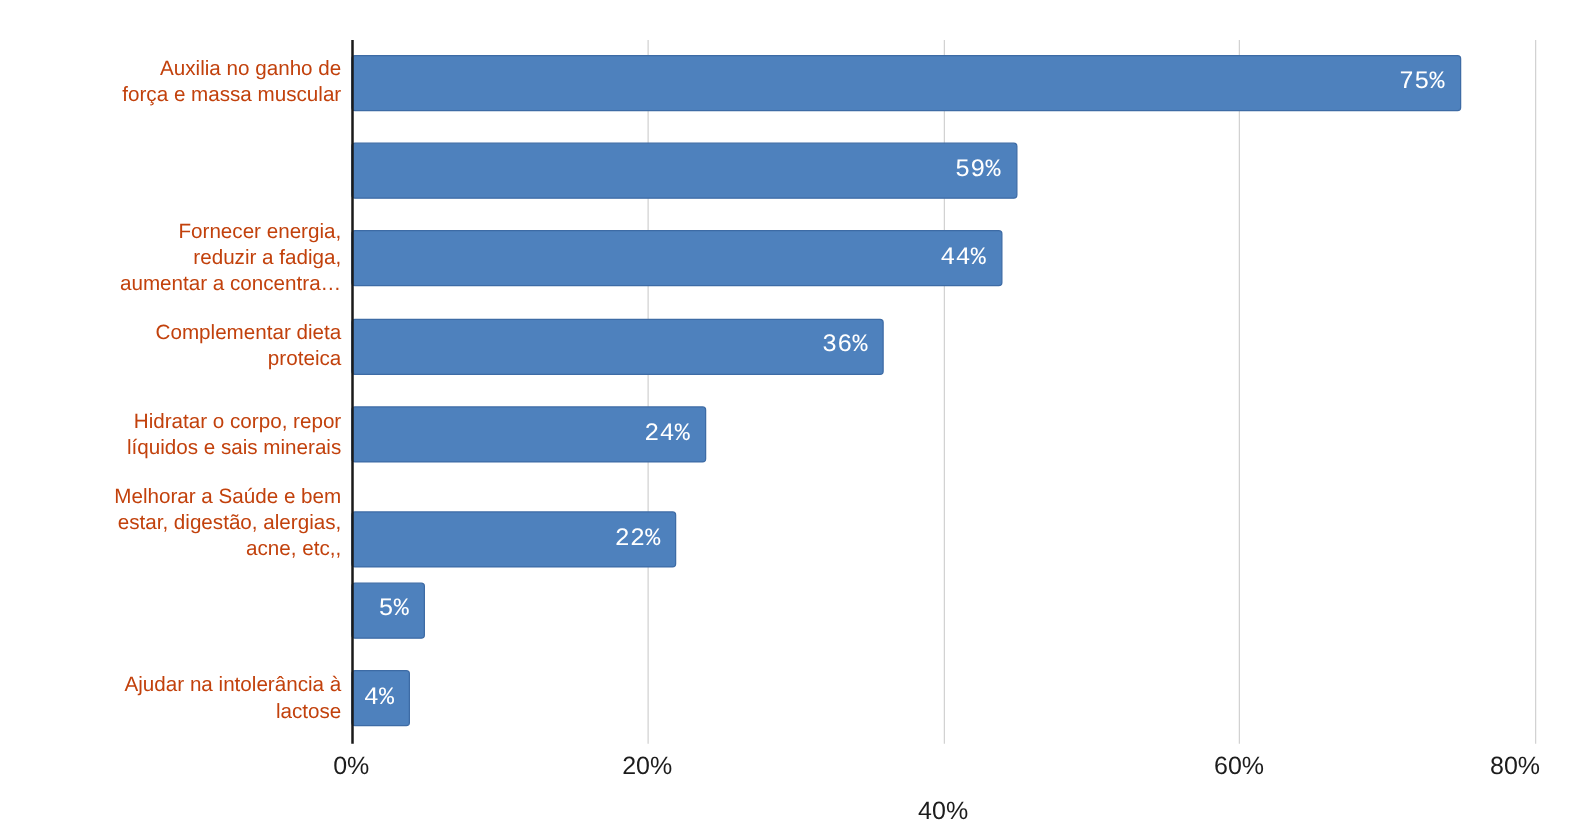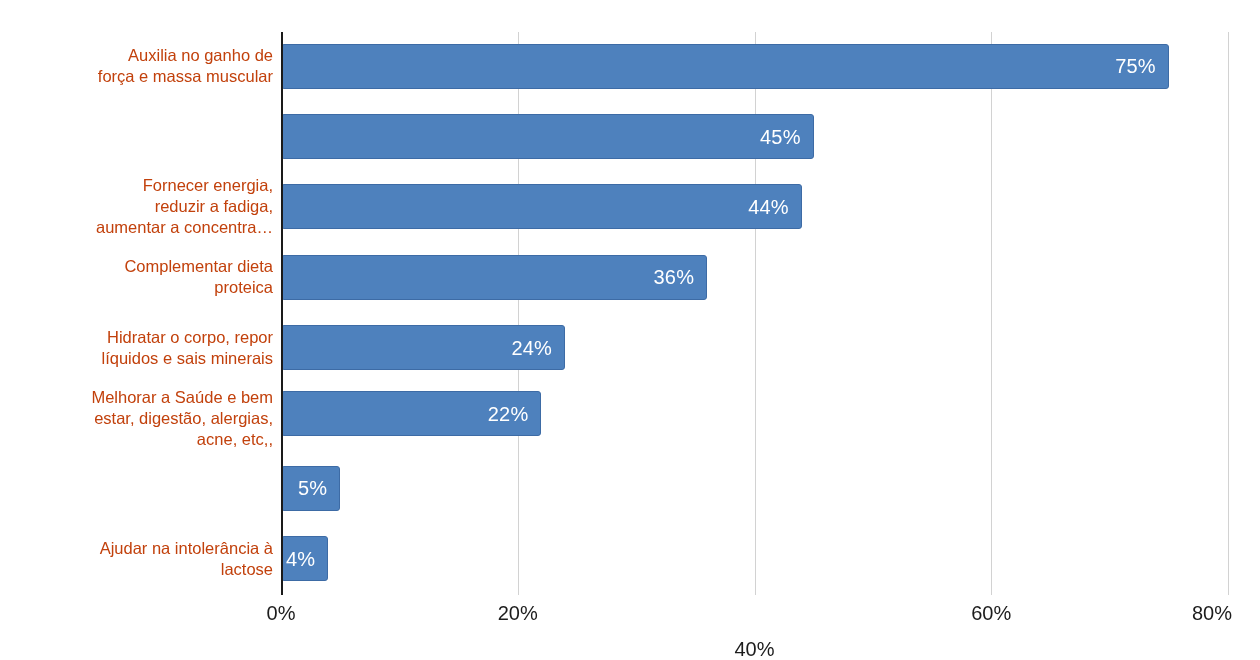--- a/index.html
+++ b/index.html
@@ -45,20 +45,21 @@
     width: 2px;
     height: 563px;
     background: #1a1a1a;
   }
 
   
   .bar-row {
     position: absolute;
     left: 0;
     height: 58px;
+    font-family: Liberation Mono, monospace;
   }
   .bar {
     position: relative;
     height: 45px;
     background: #4e81bd;
     border: 1px solid #3d6ba5;
     box-sizing: border-box;
     border-radius: 3px;
     display: flex;
     align-items: center;
@@ -116,39 +117,39 @@
         <div class="gridline" style="left: 947px;"></div>
       </div>
     <div id="bars">
         <div class="bar-row" style="top: 11.6875px; width: 947px;">
           <div class="bar" style="width: 887.812px;">
             <span class="bar-label">75%</span>
           </div>
         </div>
         <div class="bar-row" style="top: 82.0625px; width: 947px;">
           <div class="bar" style="width: 532.688px;">
-            <span class="bar-label">45%</span>
+            <span class="bar-label">59%</span>
           </div>
         </div>
         <div class="bar-row" style="top: 152.438px; width: 947px;">
           <div class="bar" style="width: 520.85px;">
             <span class="bar-label">44%</span>
           </div>
         </div>
         <div class="bar-row" style="top: 222.812px; width: 947px;">
           <div class="bar" style="width: 426.15px;">
             <span class="bar-label">36%</span>
           </div>
         </div>
         <div class="bar-row" style="top: 293.188px; width: 947px;">
           <div class="bar" style="width: 284.1px; align-items: center;">
             <span class="bar-label">24%</span>
           </div>
         </div>
-        <div class="bar-row" style="top: 359px; width: 947px; text-align: center;">
+        <div class="bar-row" style="top: 377px; width: 947px; text-align: center;">
           <div class="bar" style="width: 260.425px;">
             <span class="bar-label">22%</span>
           </div>
         </div>
         <div class="bar-row" style="top: 433.938px; width: 947px;">
           <div class="bar" style="width: 59.1875px;">
             <span class="bar-label">5%</span>
           </div>
         </div>
         <div class="bar-row" style="top: 504.312px; width: 947px;">

